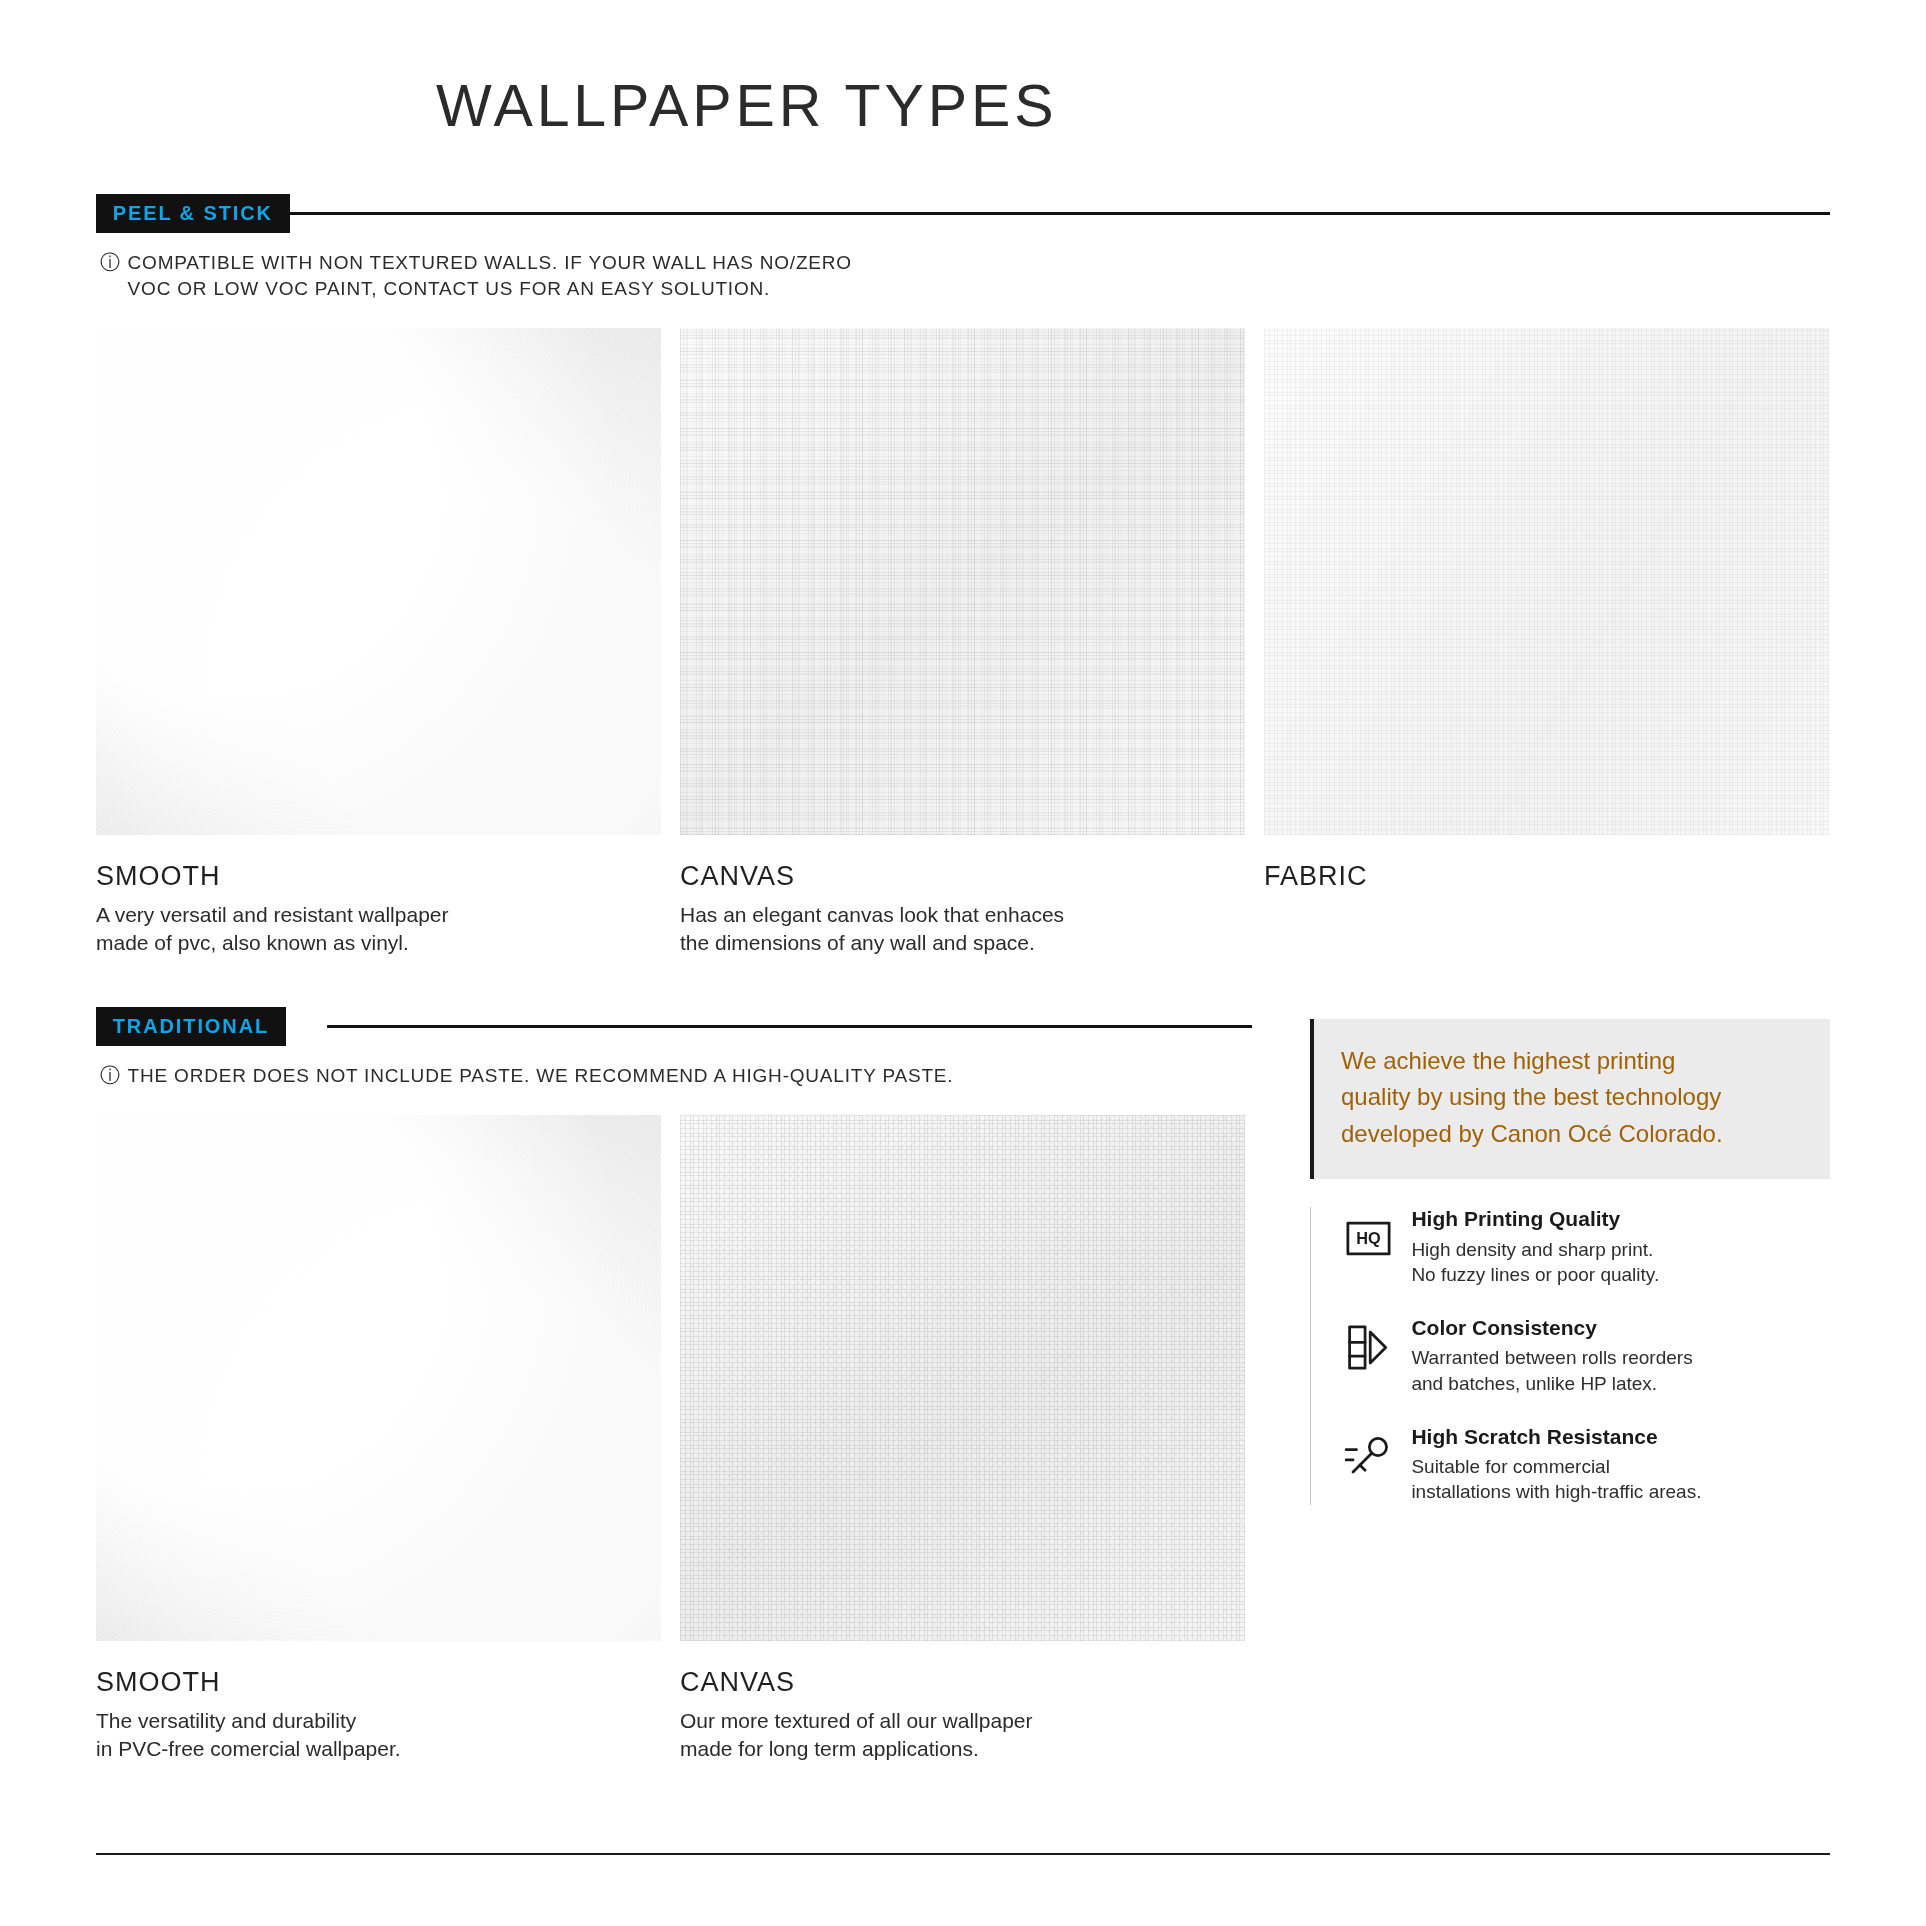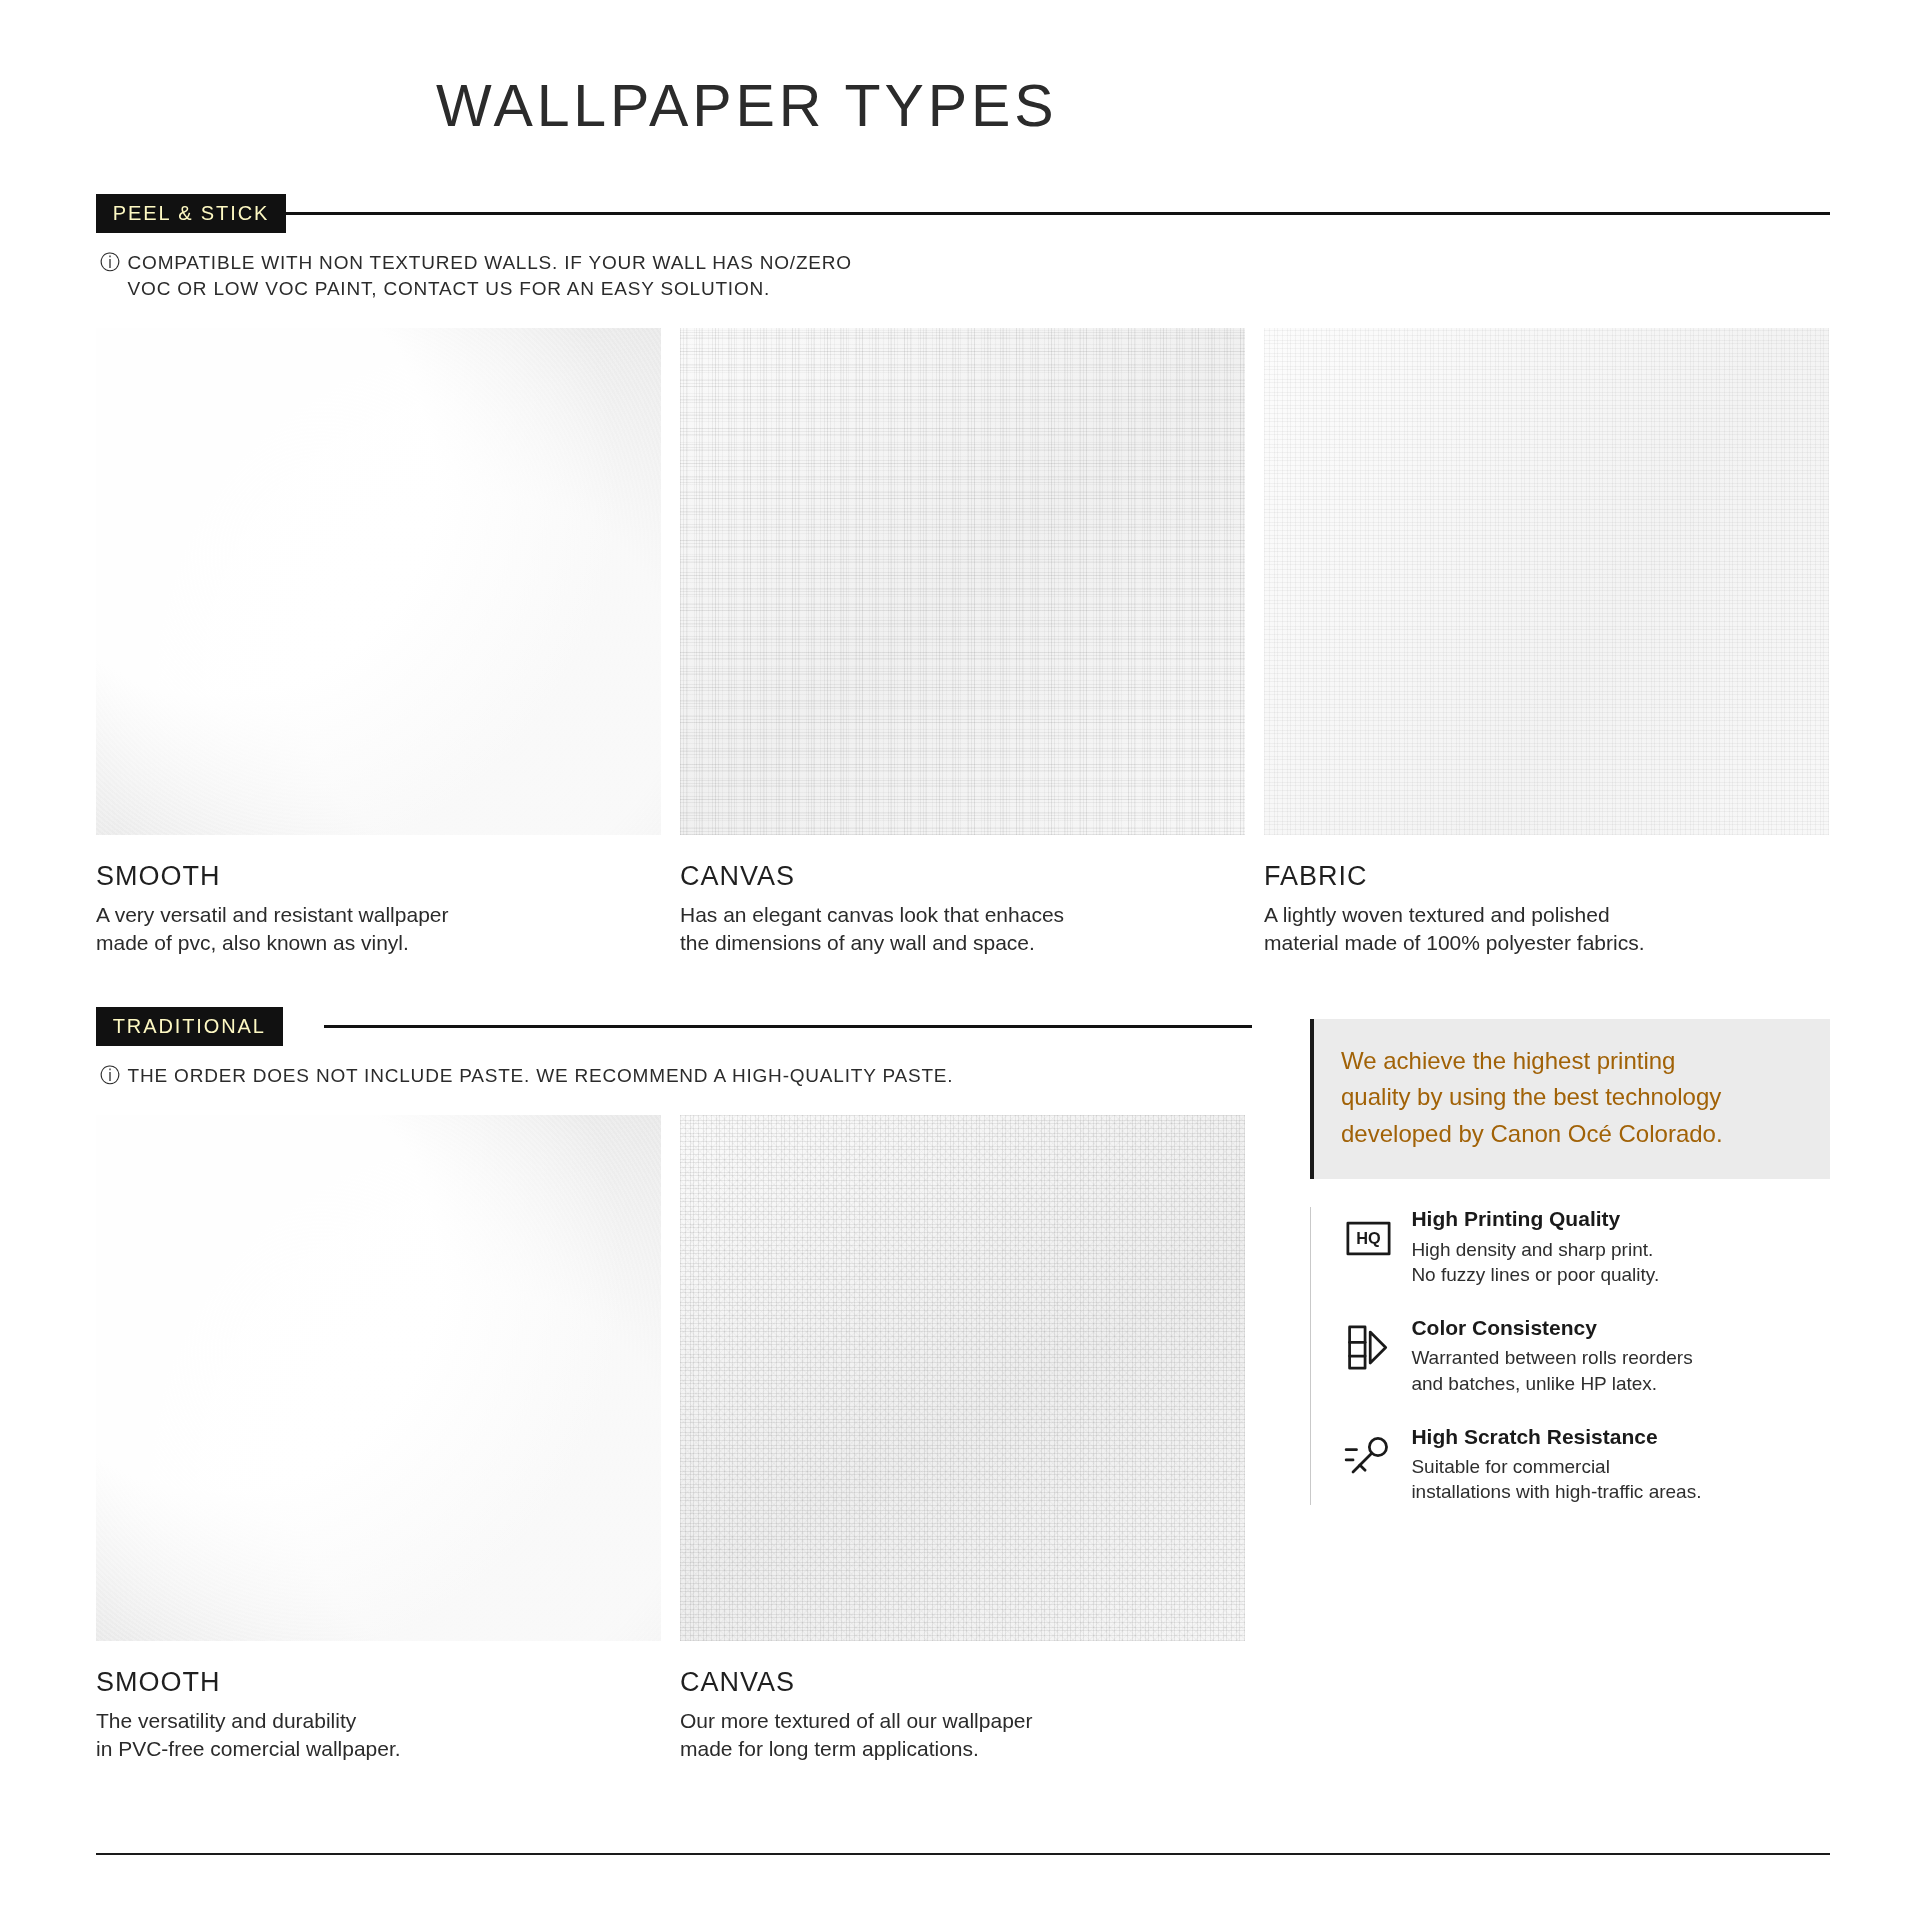--- a/index.html
+++ b/index.html
@@ -31,24 +31,24 @@
   }
 
   
   .section-head {
     display: flex;
     align-items: center;
     margin-top: 58px;
   }
   .section-tag {
     background: #111111;
-    color: #fef9c3;
+    color: #0ea5e9;
     font-size: 20px;
     letter-spacing: 1.9px;
-    font-weight: 400;
+    font-weight: 700;
     padding: 7.7px 16.7px 8.3px 16.7px;
     white-space: nowrap;
   }
   .section-rule {
     flex: 1;
     height: 3.2px;
     background: #111111;
   }
 
   .note {
@@ -229,22 +229,20 @@
     </div>
     <div class="card">
       <div class="swatch tex-canvas"></div>
       <div class="card-title">CANVAS</div>
       <div class="card-desc">Has an elegant canvas look that enhaces
 the dimensions of any wall and space.</div>
     </div>
     <div class="card">
       <div class="swatch tex-fabric"></div>
       <div class="card-title">FABRIC</div>
-      <div class="card-desc">A lightly woven textured and polished
-material made of 100% polyester fabrics.</div>
     </div>
   </div>
 
   <div class="lower">
 
     <div class="lower-left">
       <div class="section-head lower-head-rule" style="margin-top:0;gap:41px;">
         <div class="section-tag">TRADITIONAL</div>
         <div class="section-rule"></div>
       </div>

